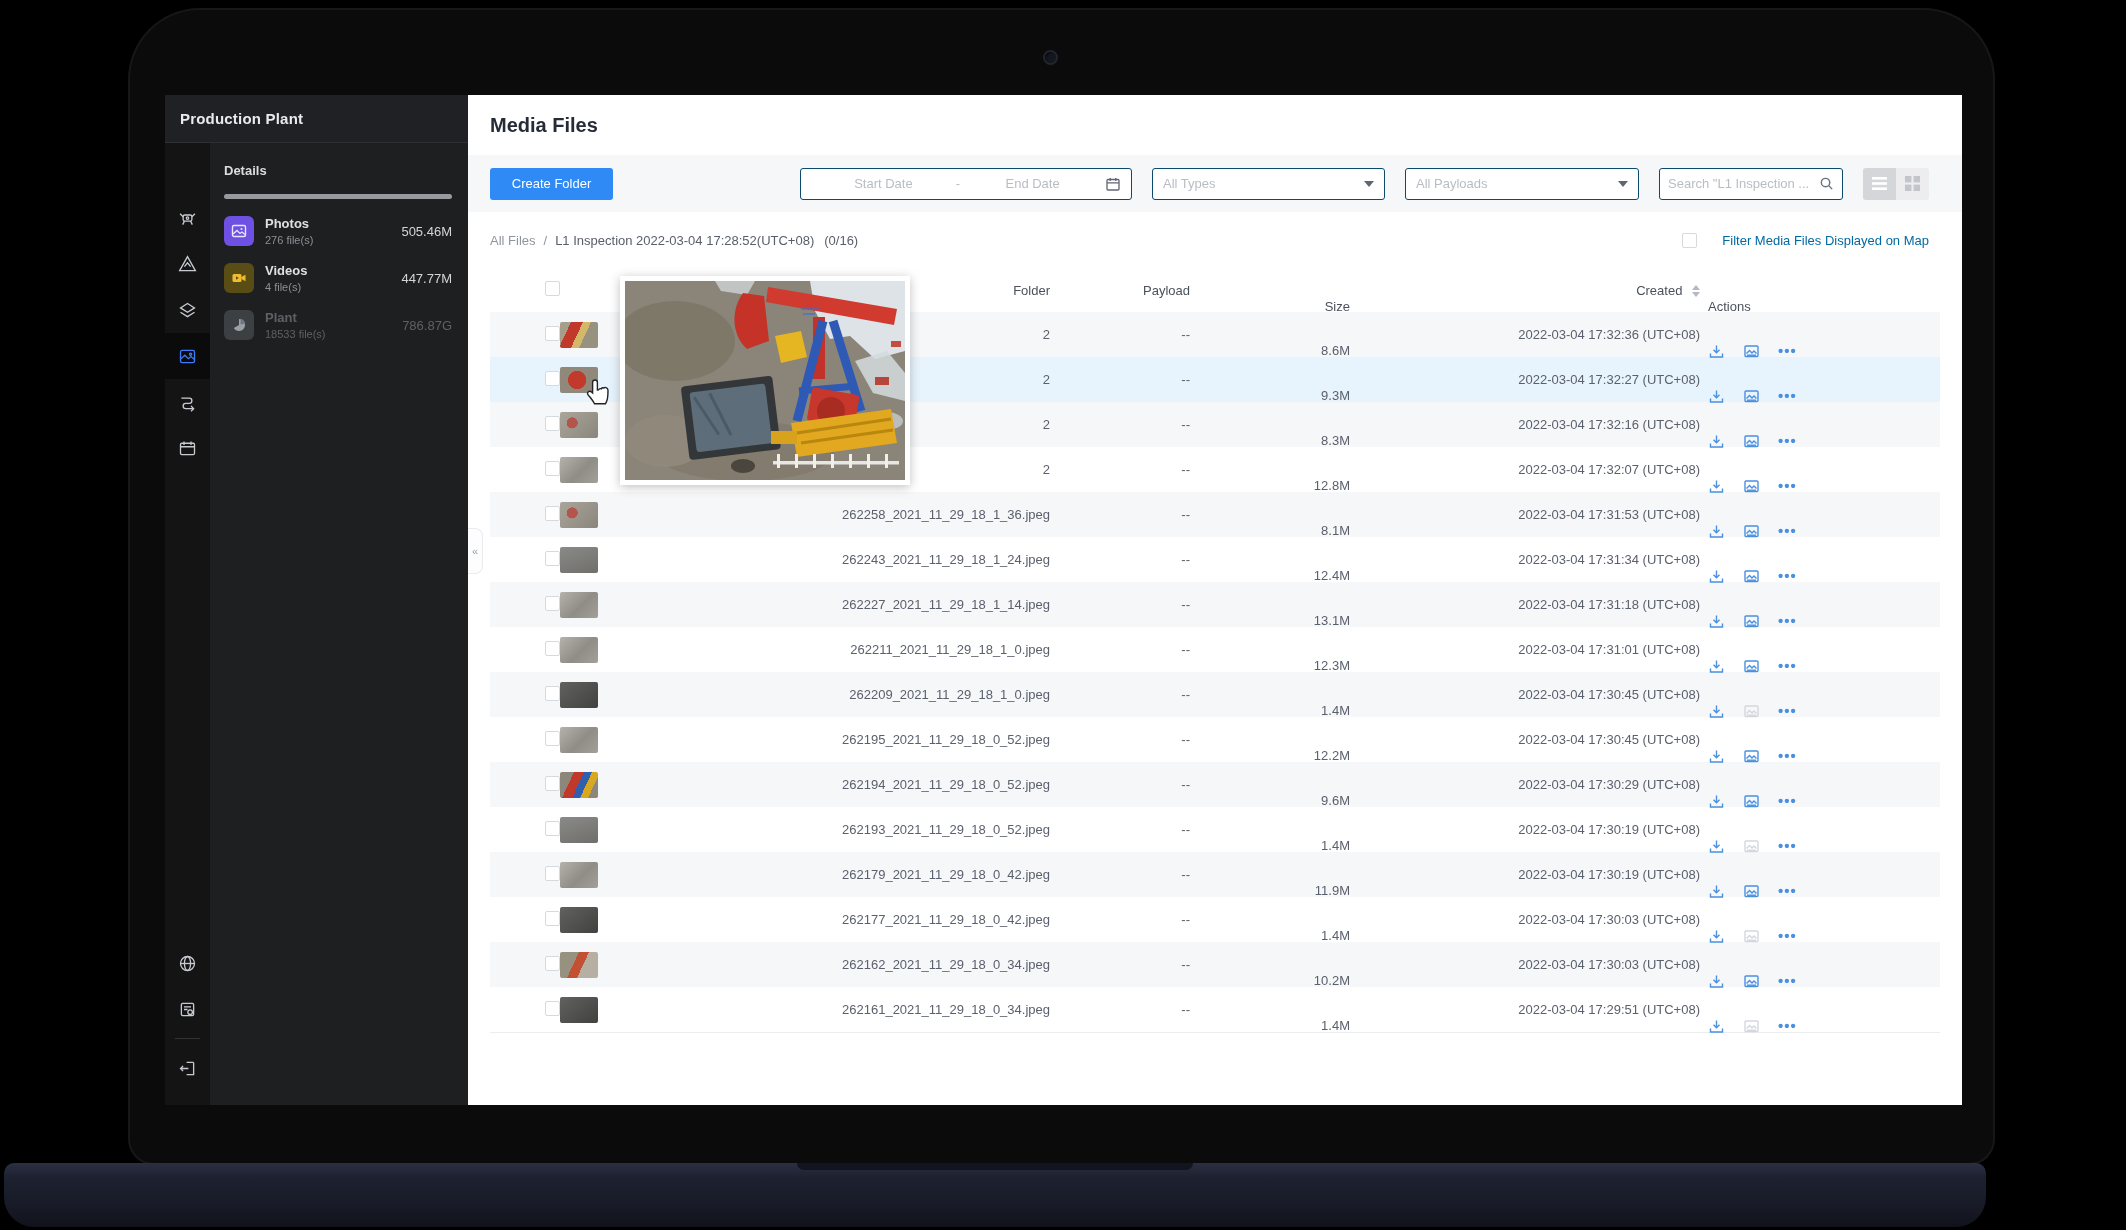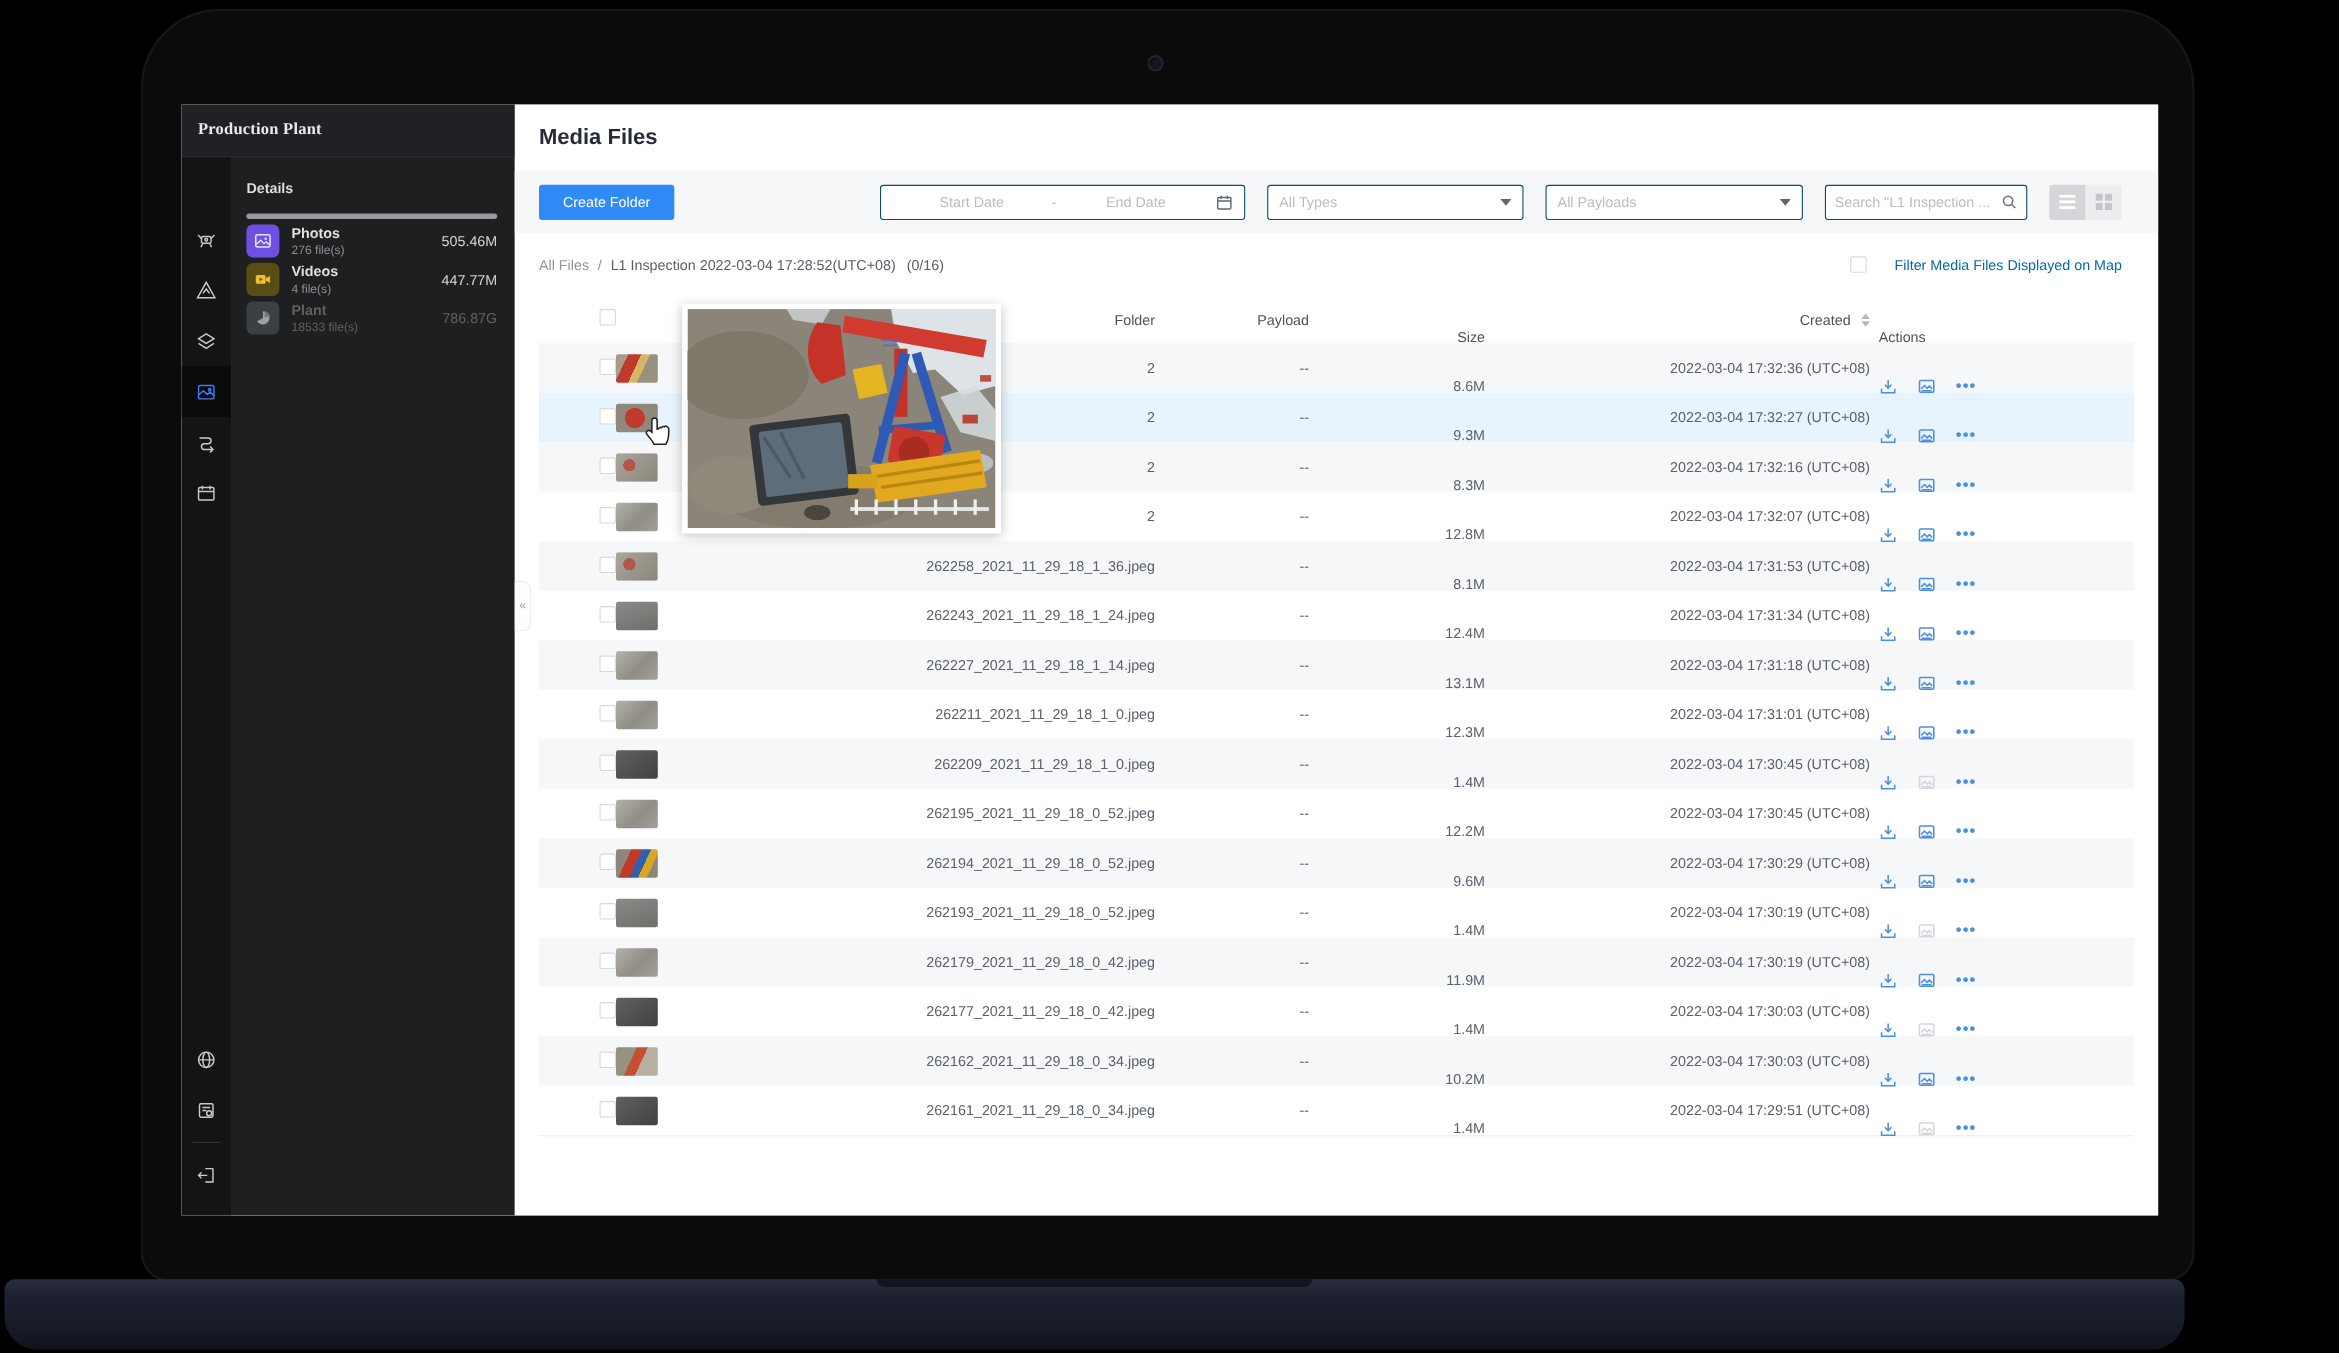--- a/index.html
+++ b/index.html
@@ -19,33 +19,33 @@
   .base:after { content:""; position:absolute; left:40%; top:0; width:20%; height:7px;
           background:#12151f; border-radius:0 0 8px 8px; }
 
   
   .screen { position:absolute; left:165px; top:95px; width:1797px; height:1010px;
             background:#fff; display:flex; overflow:hidden; }
 
   
   .sidebar { width:303px; background:#1e1f21; display:flex; flex-direction:column; flex-shrink:0; }
   .sb-header { height:48px; background:#202124; border-bottom:1px solid #2e2f31;
-               color:#e9eaec; font-size:15px; font-weight:bold; display:flex; align-items:center; padding-left:15px; letter-spacing:.2px;font-family:Liberation Serif, serif; }
+               color:#e9eaec; font-size:15px; font-weight:bold; display:flex; align-items:center; padding-left:15px; letter-spacing:.2px; }
   .sb-body { flex:1; display:flex; min-height:0; }
   .rail { width:45px; background:#141415; display:flex; flex-direction:column; align-items:stretch; padding-top:52px; }
   .rail-item { height:46px; display:flex; align-items:center; justify-content:center; cursor:pointer; }
   .rail-item svg { width:21px; height:21px; stroke:#c7cbd1; fill:none; stroke-width:1.5; }
   .rail-item.active { background:#0b0b0c; }
   .rail-item.active svg { stroke:#3e7bfa; }
   .rail-bottom { margin-top:auto; padding-bottom:14px; display:flex; flex-direction:column; align-items:stretch; }
   .rail-divider { height:1px; background:#333; margin:6px 10px; }
   .details { flex:1; padding:20px 16px 0 14px; }
   .details-title { color:#dcdder; color:#dcddde; font-size:13px; font-weight:bold; }
   .storage-bar { margin-top:16px; height:5px; border-radius:3px; background:#97999e; }
-  .stat-row { display:flex; align-items:center; margin-top:5px;justify-content:space-between; }
+  .stat-row { display:flex; align-items:center; margin-top:17px;justify-content:space-between; }
   .stat-tile { width:30px; height:30px; border-radius:6px; display:flex; align-items:center; justify-content:center; flex-shrink:0; }
   .tile-photos { background:#6e51e3; } .tile-videos { background:#594c15; } .tile-others { background:#3c4043; }
   .stat-tile svg { width:16px; height:16px; }
   .stat-text { margin-left:11px; }
   .stat-label { color:#dfe0e2; font-size:13px; font-weight:bold; }
   .stat-count { color:#8b9096; font-size:11px; margin-top:3px; }
   .stat-size { margin-left:auto; color:#d4d5d7; font-size:13px; }
   .stat-row.dim .stat-label, .stat-row.dim .stat-count, .stat-row.dim .stat-size { color:#5d6166; }
 
   

